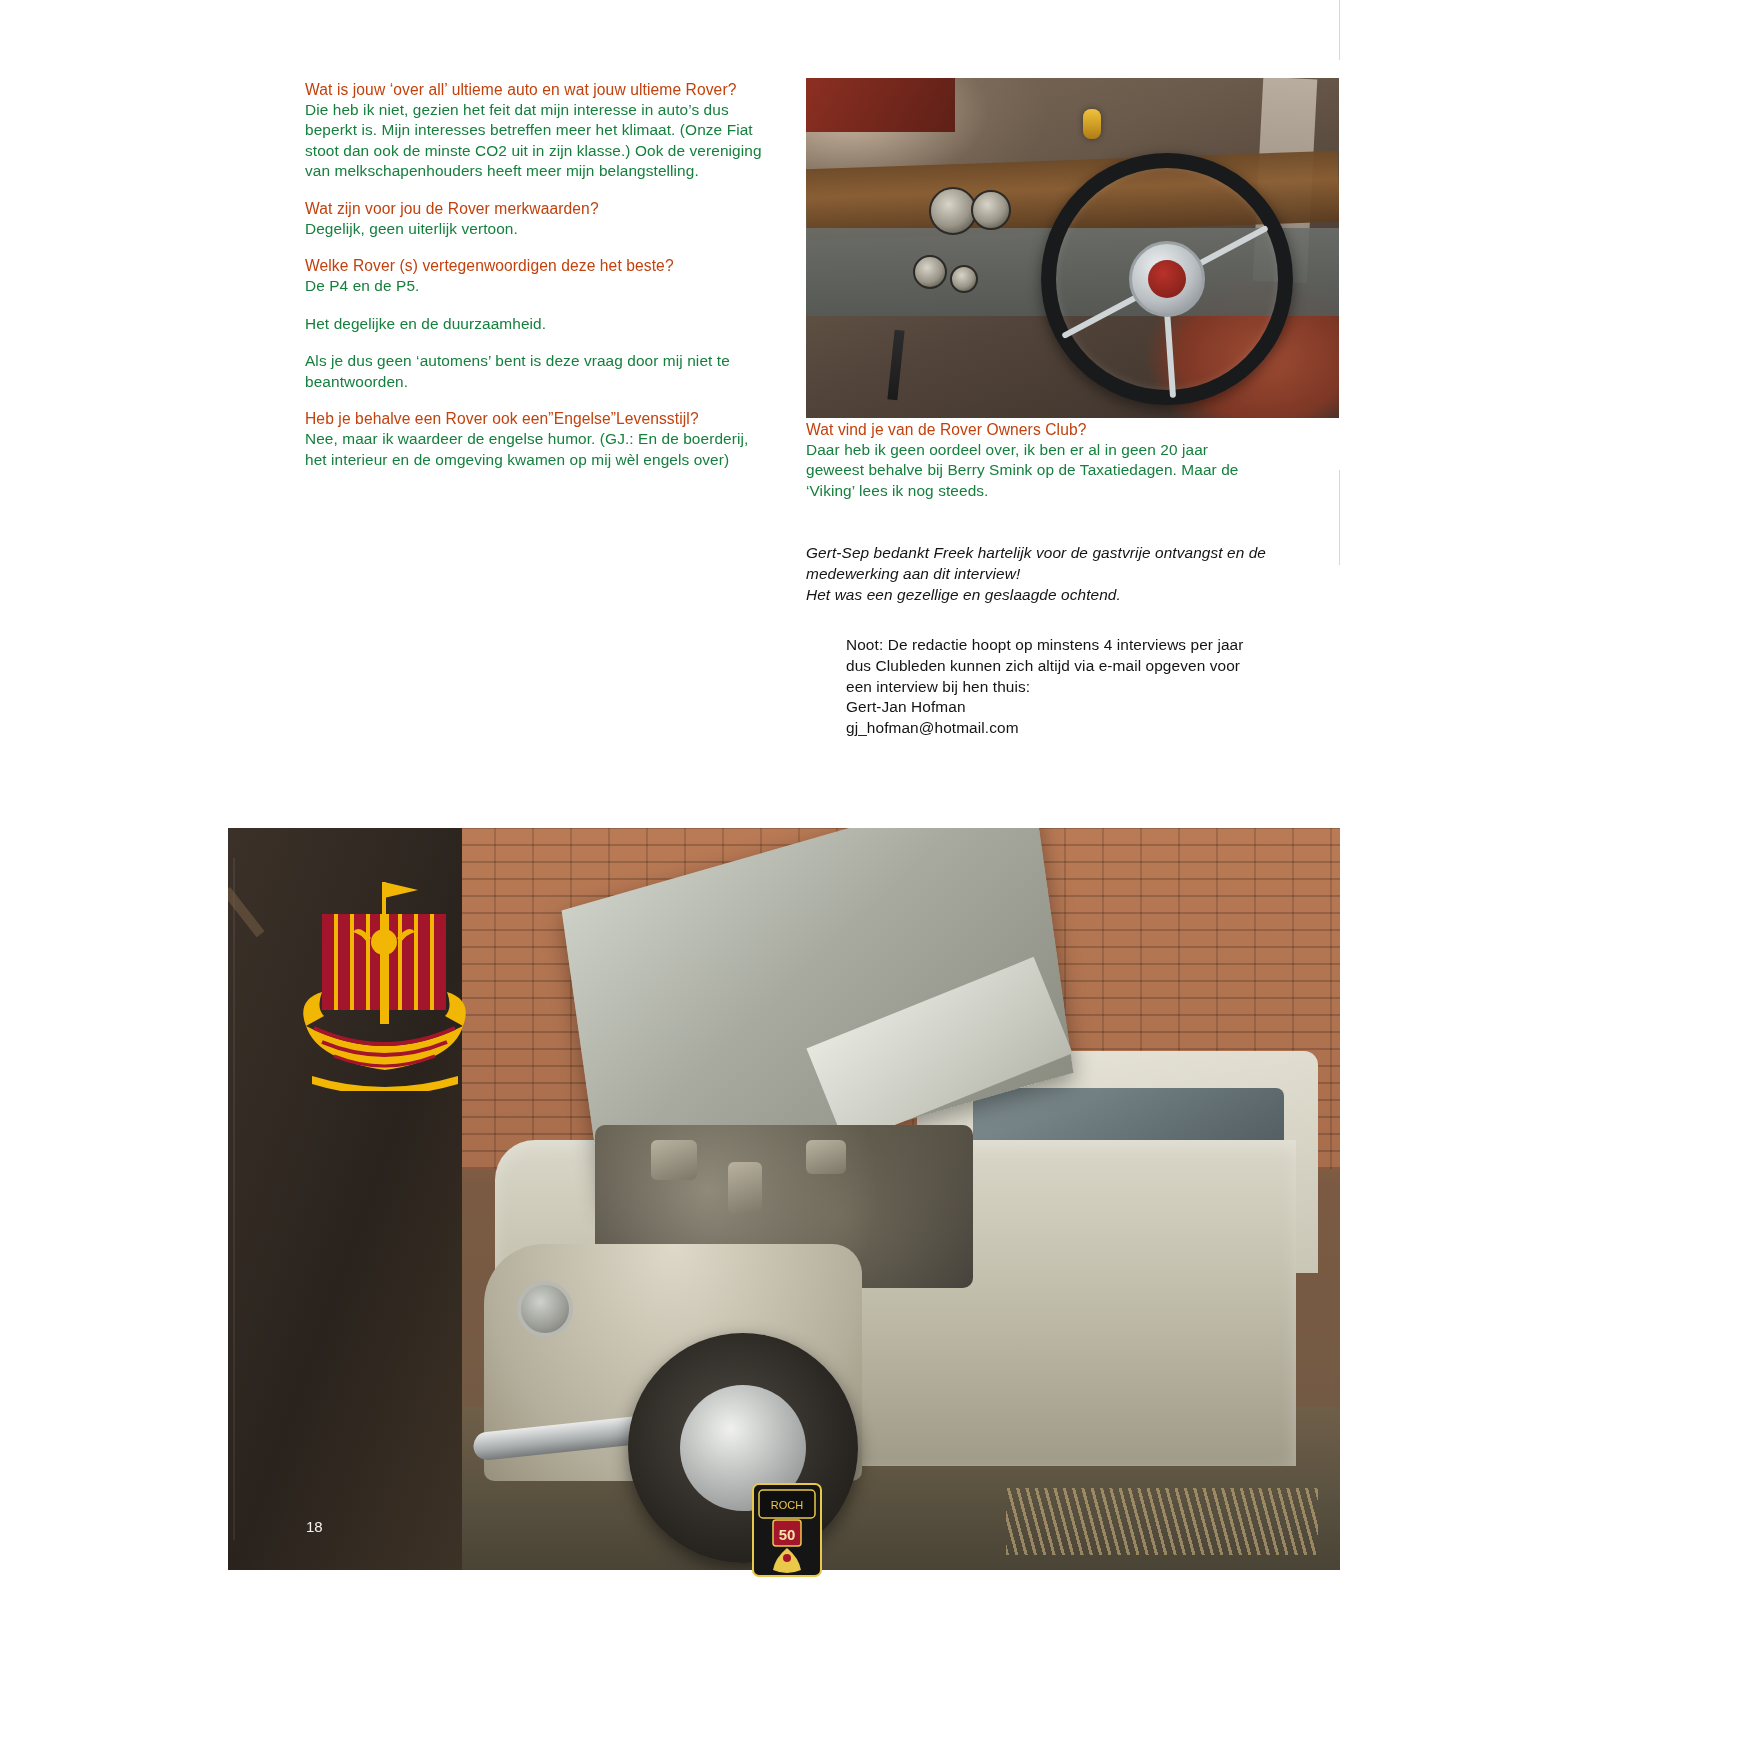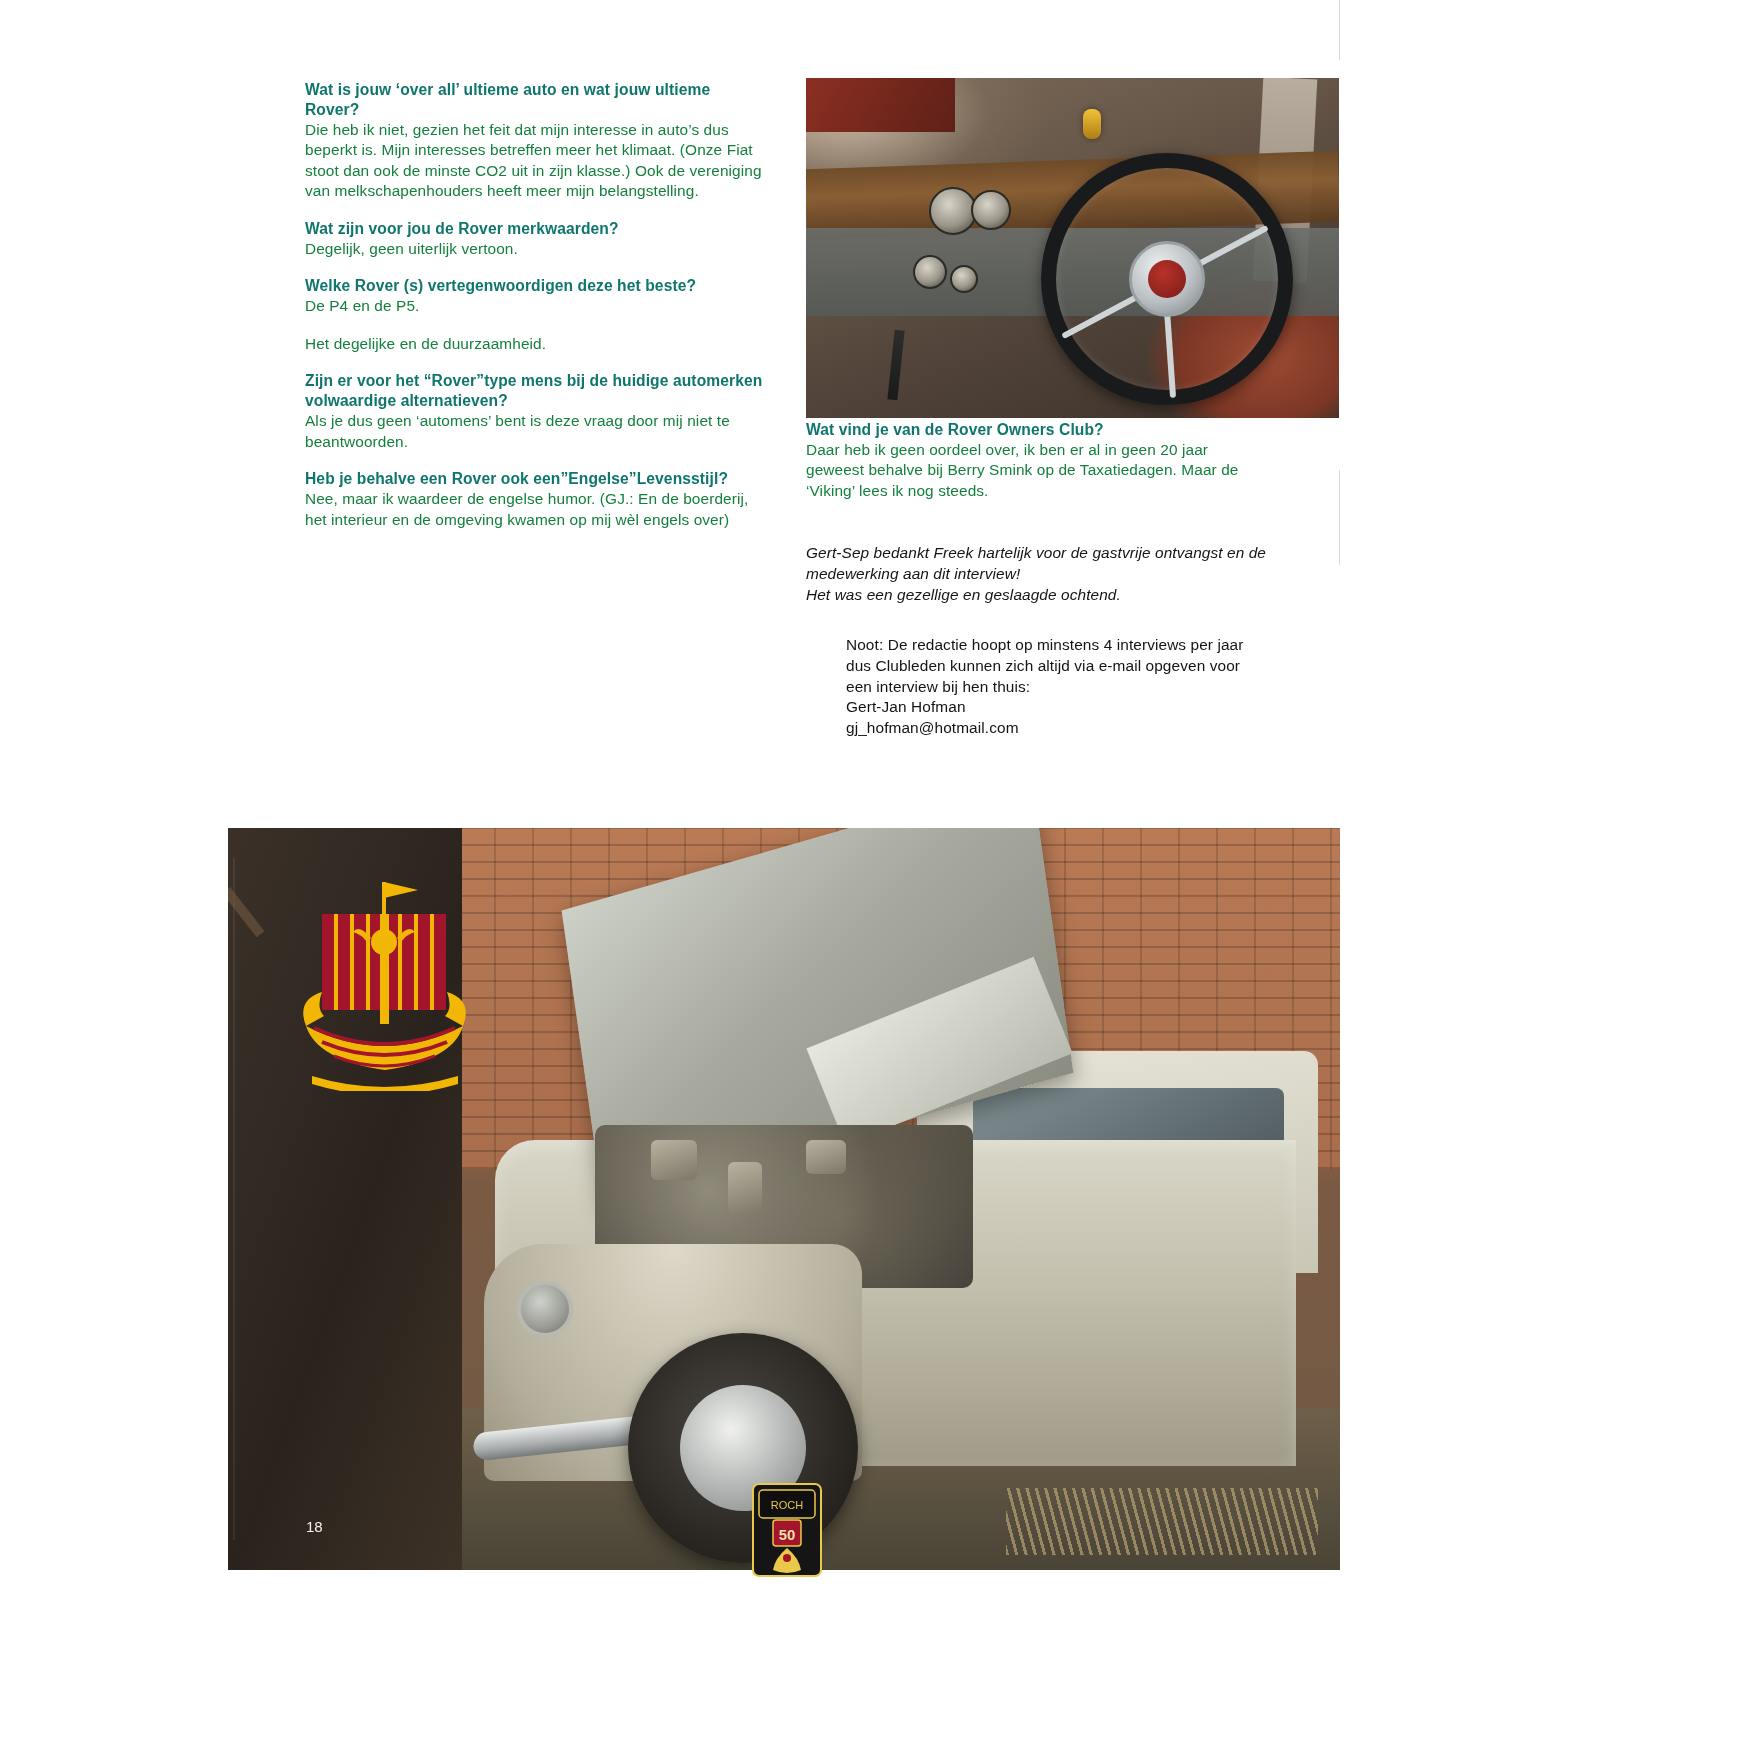--- a/index.html
+++ b/index.html
@@ -28,24 +28,24 @@
     line-height: 1.33;
     color: #111111;
     letter-spacing: 0.1px;
   }
   .col-left  { left: 305px;  top: 80px; width: 460px; }
   .col-right { left: 806px;  top: 420px; width: 462px; }
 
   .qa { margin-bottom: 17px; }
   .qa:last-child { margin-bottom: 0; }
   .q {
-    font-weight: bold;
+    font-weight: normal;
     font-size: 15.6px;
     line-height: 1.28;
-    color: #0f766e;
+    color: #c2410c;
   }
   .a {
     font-weight: normal;
     line-height: 1.33;
     color: #15803d;
   }
   .italic-note {
     font-style: italic;
     line-height: 1.34;
     color: #141414;
@@ -313,21 +313,20 @@
     <div class="qa">
       <div class="q">Welke Rover (s) vertegenwoordigen deze het beste?</div>
       <div class="a">De P4 en de P5.</div>
     </div>
 
     <div class="qa">
       <div class="a">Het degelijke en de duurzaamheid.</div>
     </div>
 
     <div class="qa">
-      <div class="q">Zijn er voor het “Rover”type mens bij de huidige automerken volwaardige alternatieven?</div>
       <div class="a">Als je dus geen ‘automens’ bent is deze vraag door mij niet te beantwoorden.</div>
     </div>
 
     <div class="qa">
       <div class="q">Heb je behalve een Rover ook een”Engelse”Levensstijl?</div>
       <div class="a">Nee, maar ik waardeer de engelse humor. (GJ.: En de boerderij, het interieur en de omgeving kwamen op mij wèl engels over)</div>
     </div>
 
   </div>
 

